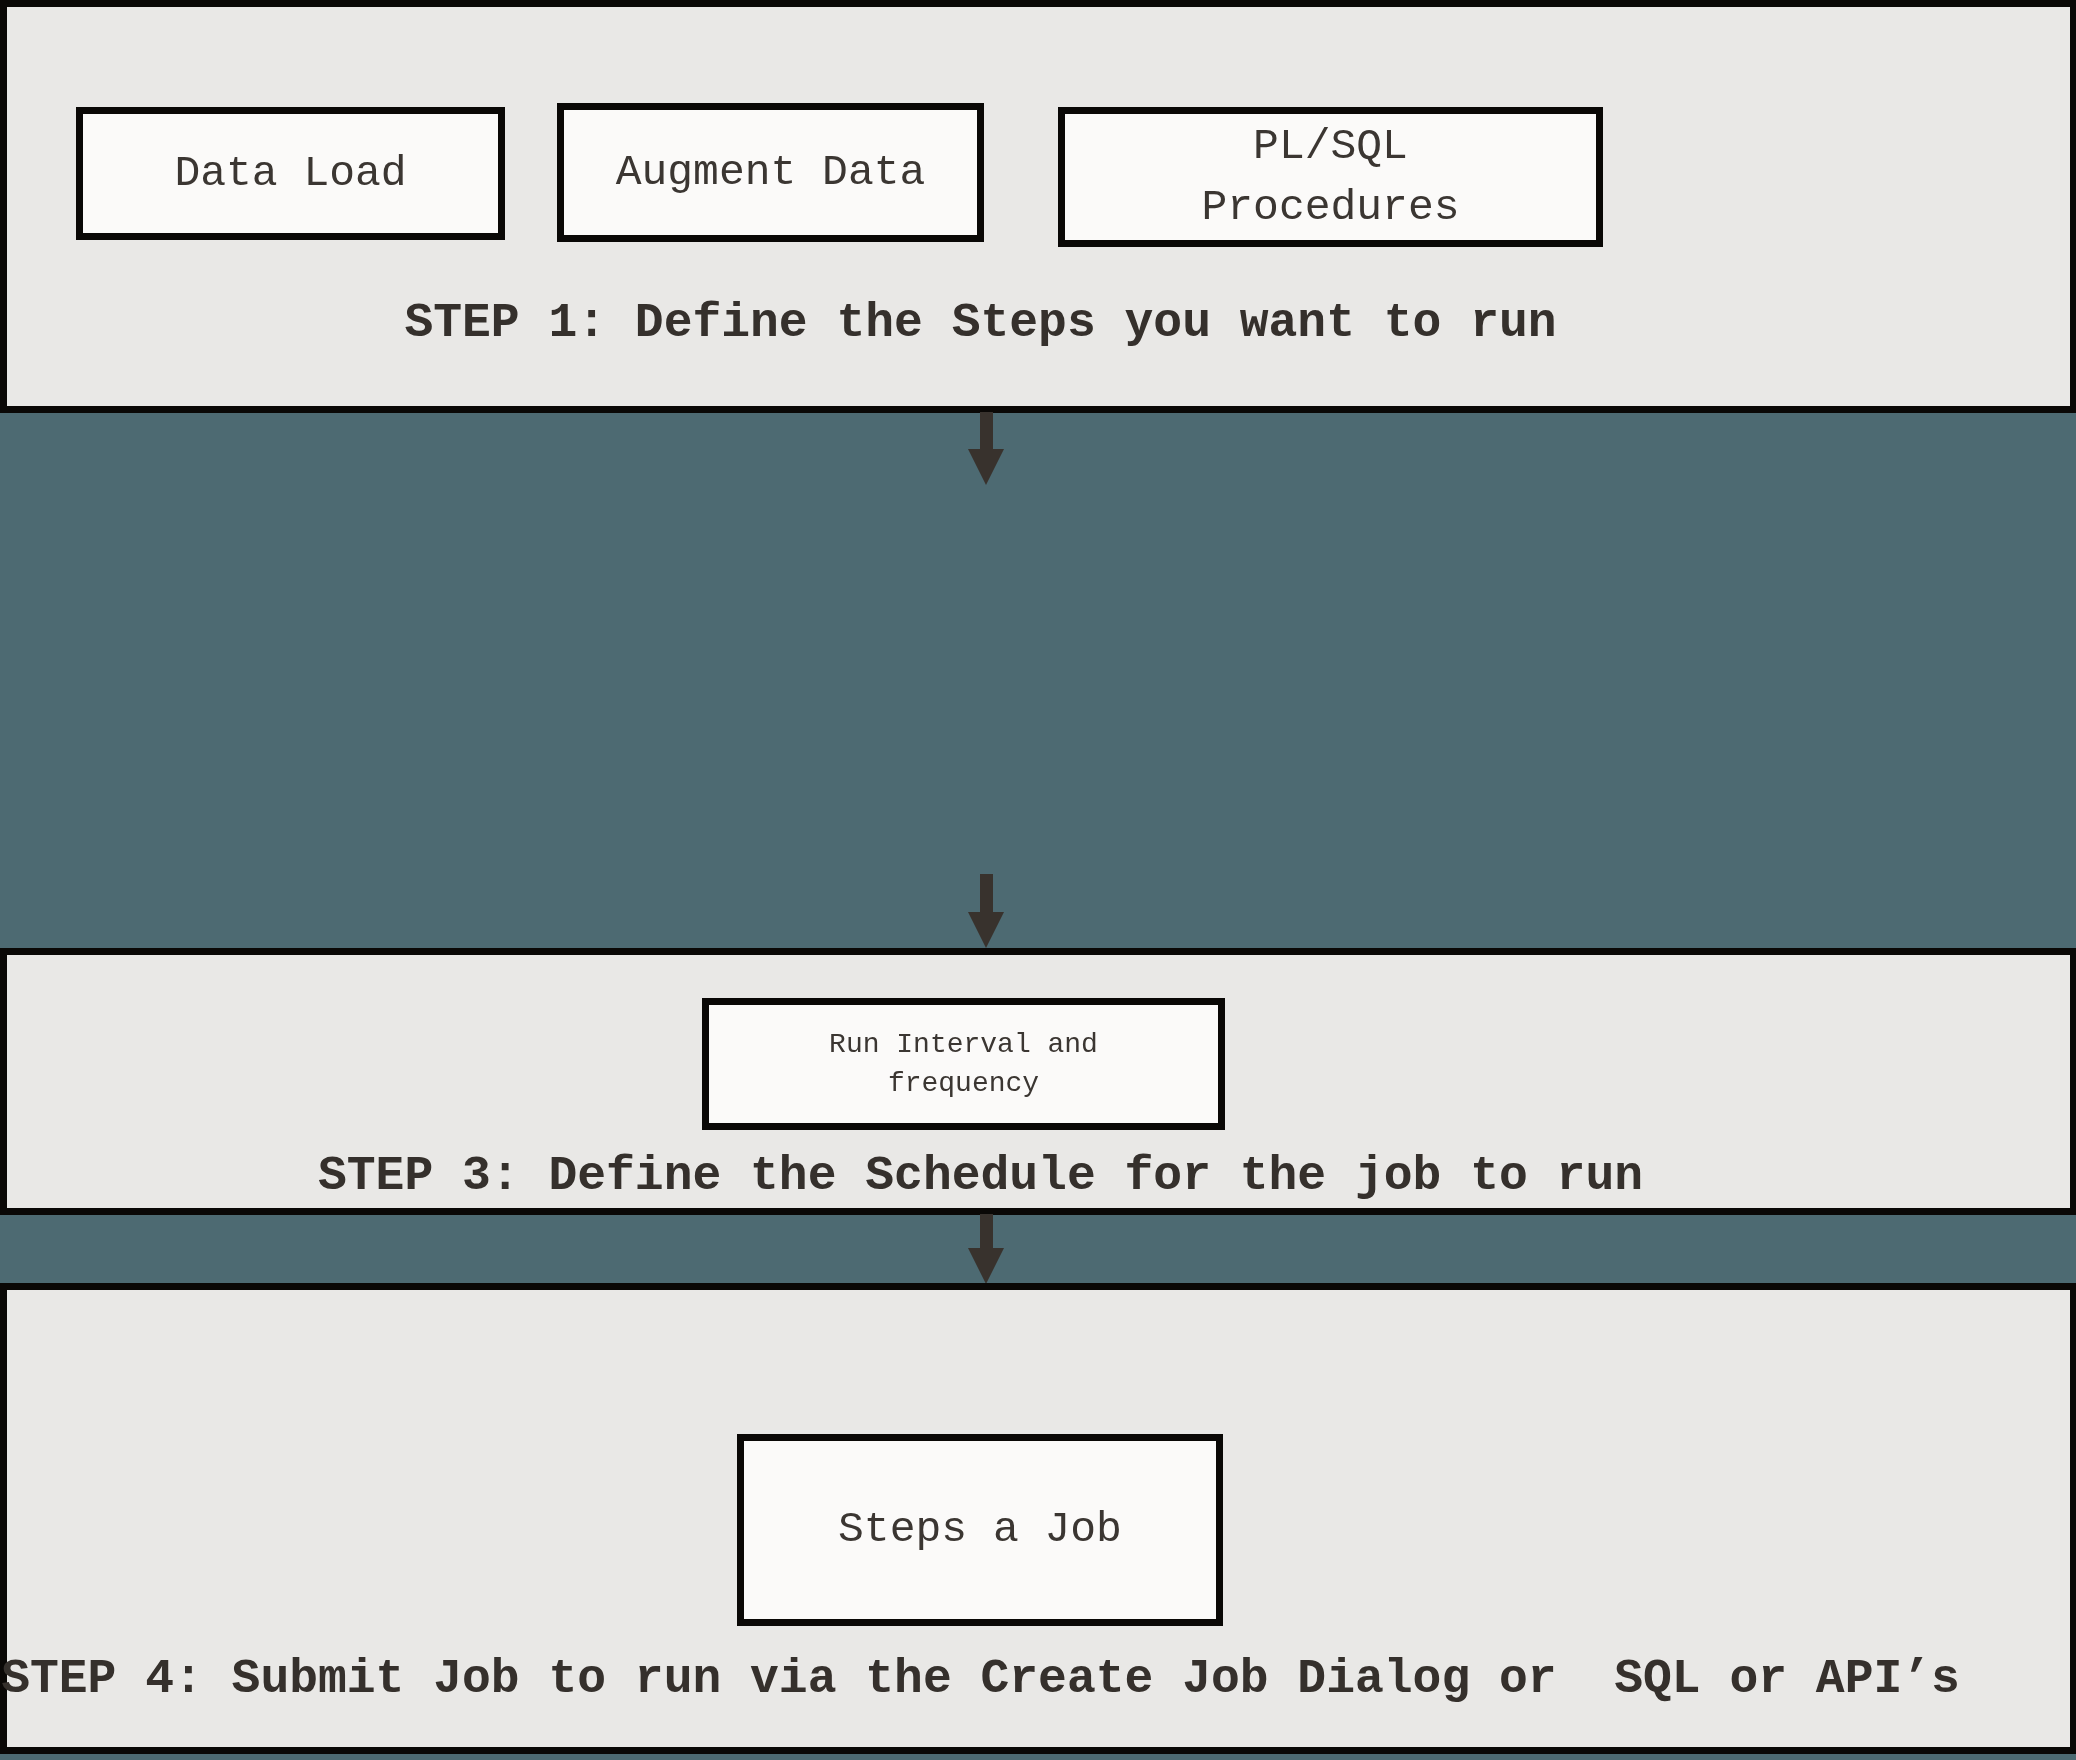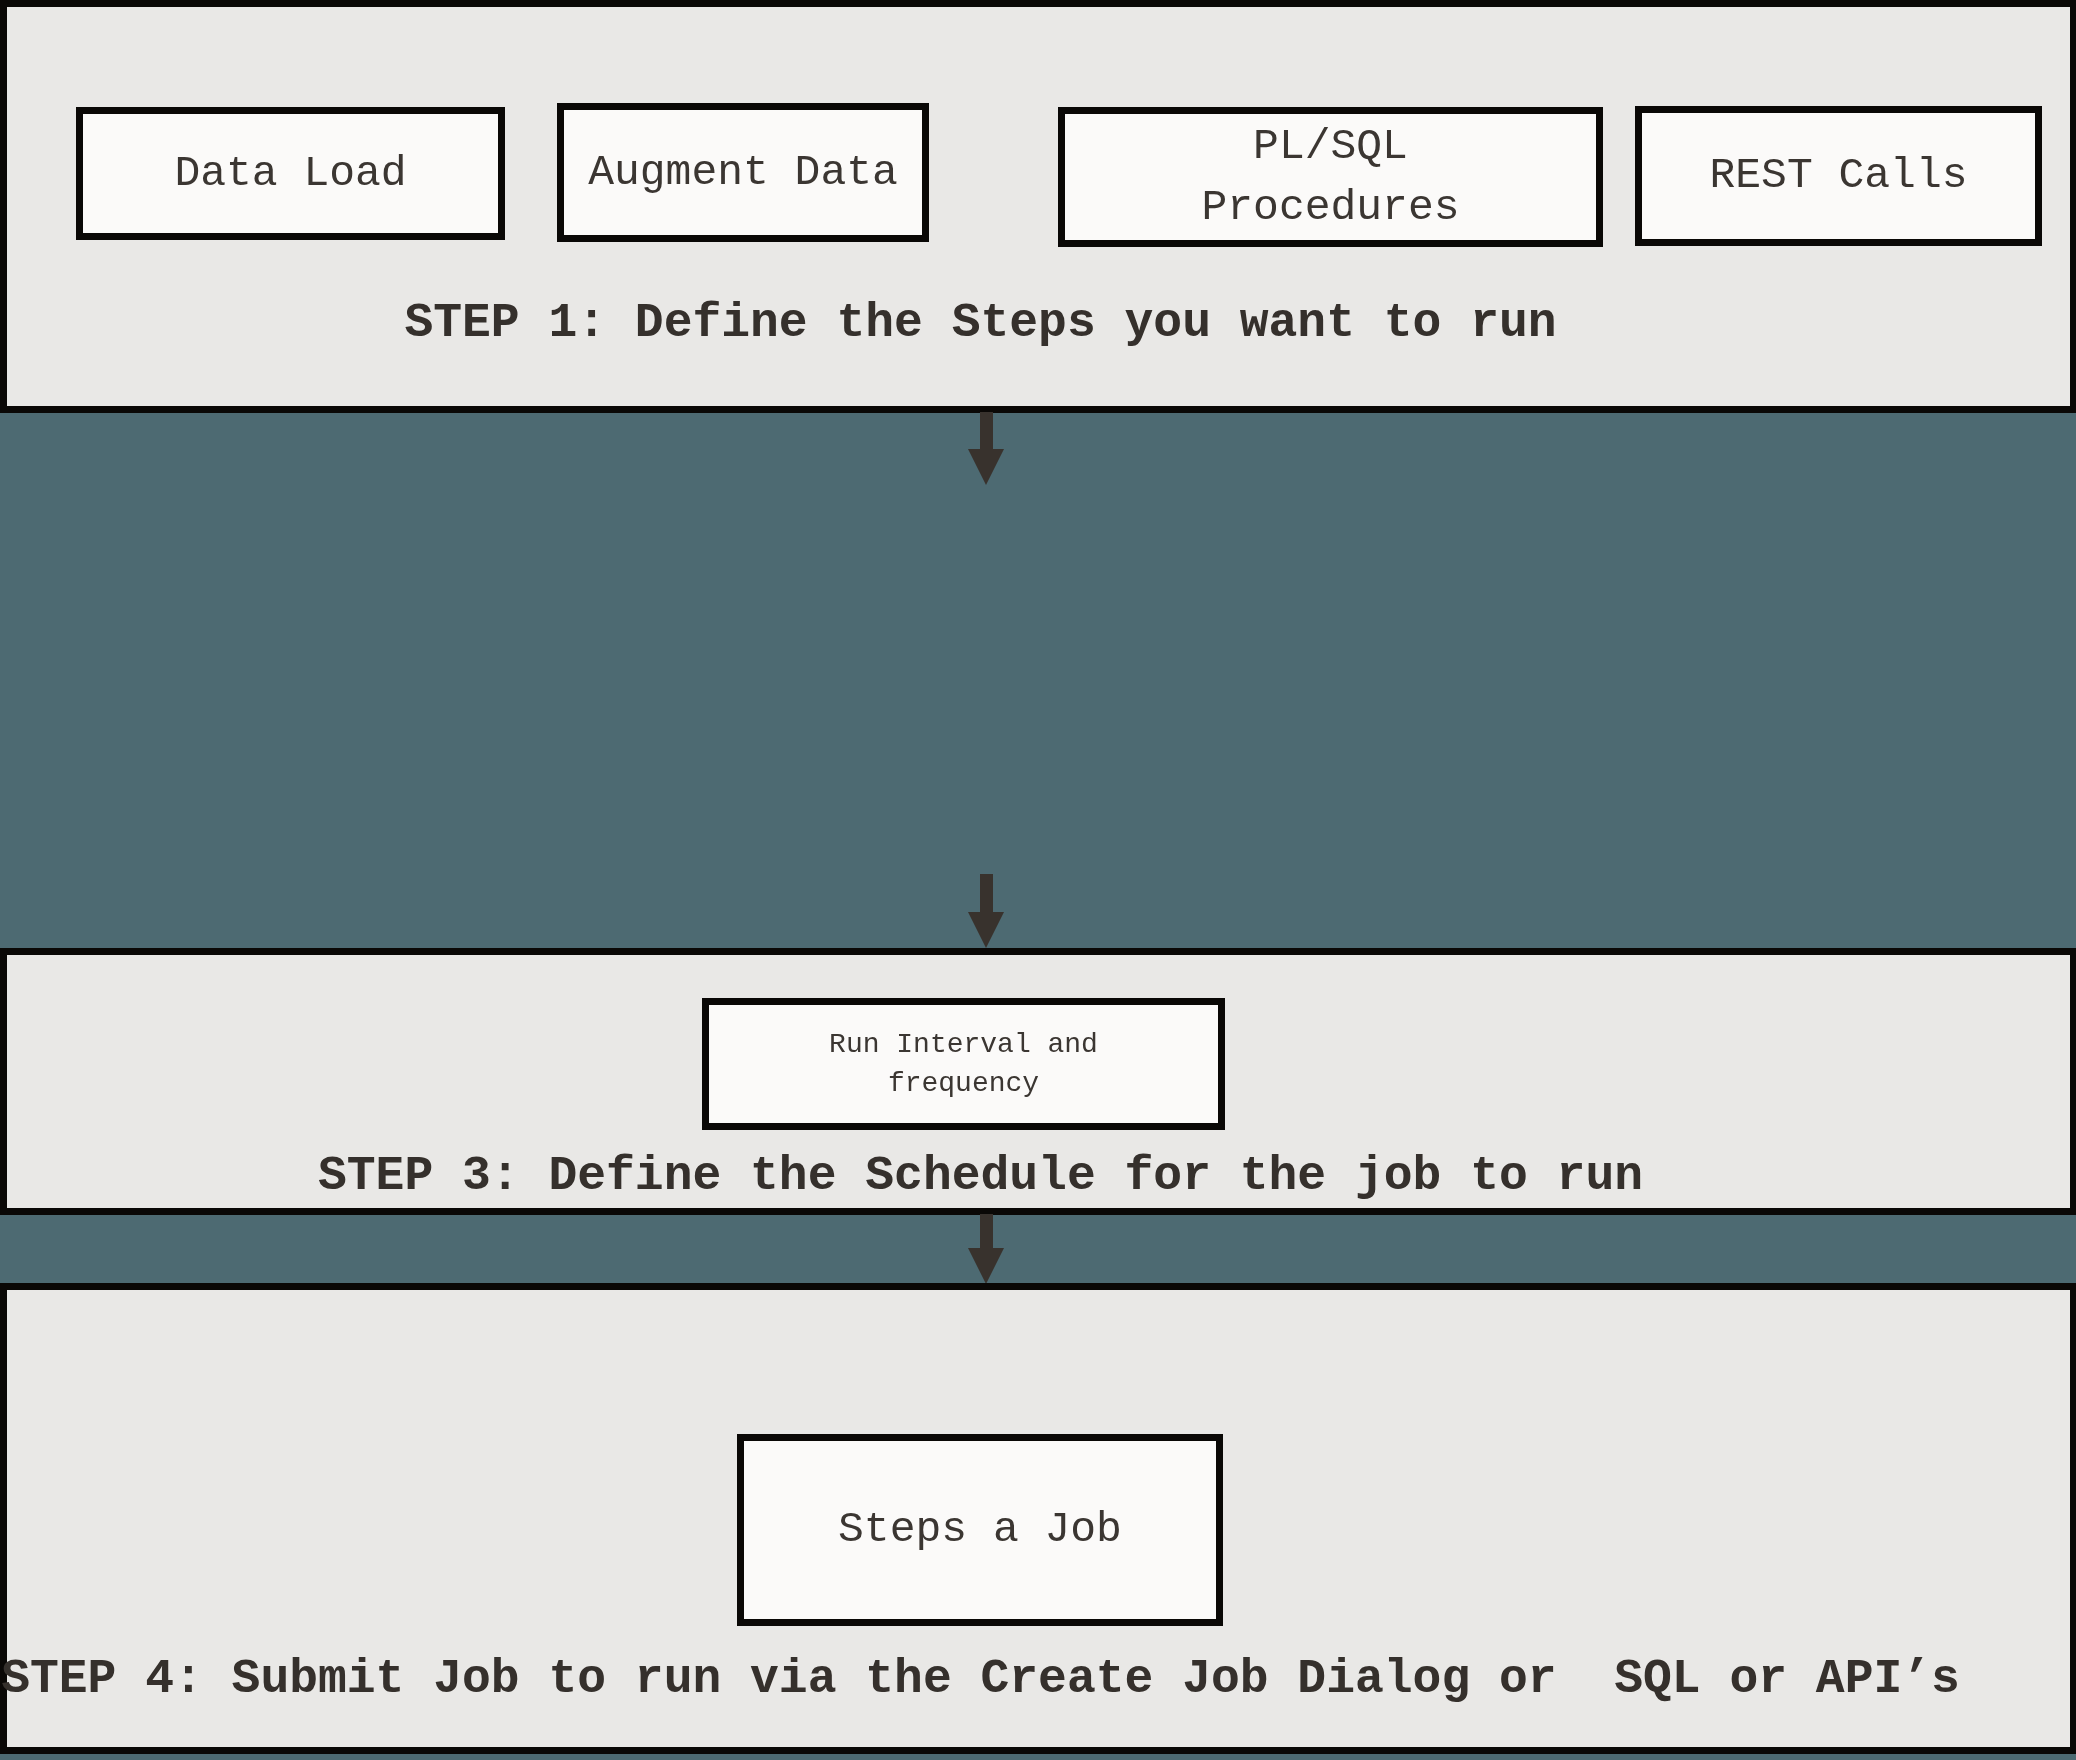--- a/index.html
+++ b/index.html
@@ -30,21 +30,21 @@
     display:flex;align-items:center;justify-content:center;
     text-align:center;
     color:#3b3632;
     font-size:43px;
     line-height:1.42;
   }
   .node span{display:inline-block;}
 
   
   #node-data-load   {left:69px;  top:100px; width:429px; height:133px;}
-  #node-augment-data{left:550px; top:96px; width:372px; height:139px;}
+  #node-augment-data{left:550px; top:96px; width:427px; height:139px;}
   #node-plsql       {left:1051px;top:100px; width:545px; height:140px;}
   #node-rest-calls  {left:1628px;top:99px; width:407px; height:140px;}
   #node-plsql  span{max-width:333px;}
 
   
   #node-report {left:634px; top:43px;  width:650px; height:192px;}
   #node-report span{max-width:465px;}
   #node-run    {left:695px; top:43px;  width:523px; height:132px; font-size:28px; line-height:1.4;}
   #node-run span{max-width:403px;}
   #node-create {left:730px; top:144px; width:486px; height:192px;}
@@ -93,23 +93,20 @@
   <section class="panel" id="panel1">
     <div class="node" id="node-data-load">
       <span>Data Load</span>
     </div>
     <div class="node" id="node-augment-data">
       <span>Augment Data</span>
     </div>
     <div class="node" id="node-plsql">
       <span>PL/SQL Procedures</span>
     </div>
-    <div class="node" id="node-rest-calls">
-      <span>REST Calls</span>
-    </div>
     <div class="caption" id="caption1">STEP 1: Define the Steps you want to run</div>
   </section>
 
   <div class="flow-arrow" id="arrow1">
     <div class="shaft"></div>
     <div class="head"></div>
   </div>
 
 
   <div class="flow-arrow" id="arrow2">

